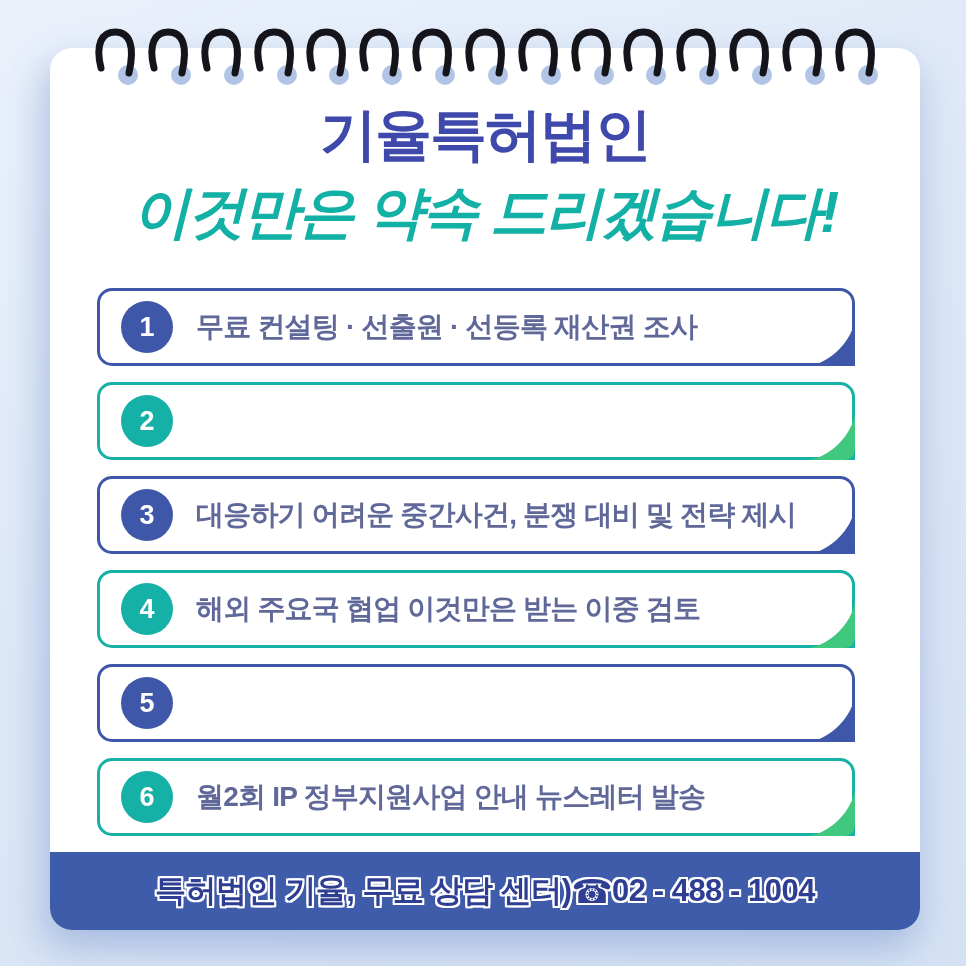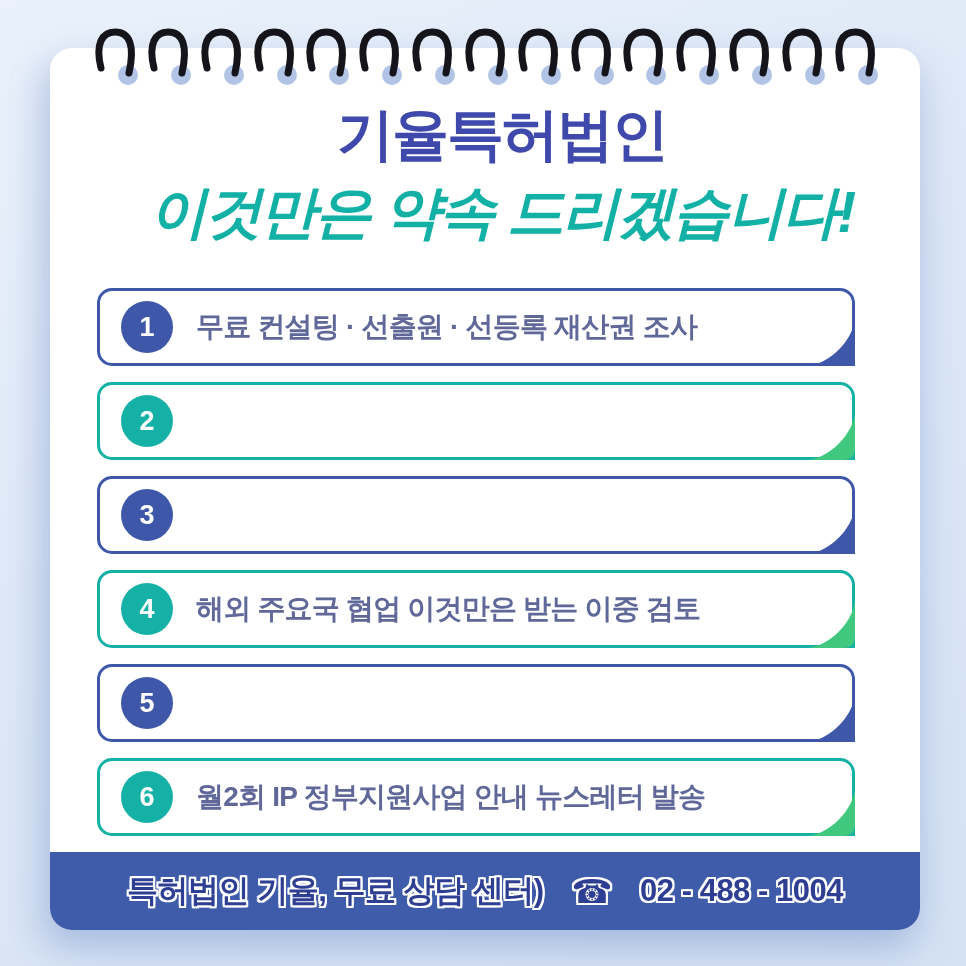--- a/index.html
+++ b/index.html
@@ -12,21 +12,21 @@
     position:absolute;left:50px;top:48px;width:870px;height:882px;
     background:#ffffff;border-radius:22px;
     box-shadow:0 16px 38px rgba(108,138,198,.35), -14px 18px 30px rgba(120,150,205,.18);
   }
   .rings{
     position:absolute;left:92px;top:26px;width:790px;height:64px;
     display:flex;justify-content:space-between;z-index:5;
   }
   .ring{width:50px;height:64px;flex:0 0 auto;}
   .headline{
-    position:absolute;left:17px;width:100%;text-align:center;
+    position:absolute;left:0;width:100%;text-align:center;
     font-weight:900;font-size:57px;letter-spacing:-2px;line-height:1.1;
   }
   .title{top:55px;color:#3e49ab;}
   .subtitle{top:133px;color:#13b0a5;font-style:italic;}
   .promise-list{
     position:absolute;left:47px;top:240px;width:758px;
     display:flex;flex-direction:column;gap:16px;
   }
   .promise-box{
     position:relative;box-sizing:border-box;height:78px;background:#fff;
@@ -45,21 +45,21 @@
   .ptext{
     font-size:28px;font-weight:600;color:#5f6898;letter-spacing:-0.8px;
     white-space:nowrap;
   }
   .fold{position:absolute;right:-3px;bottom:-3px;width:46px;height:46px;}
   .navy .fold path{fill:#3e57a9;}
   .teal .fold path{fill:#3fc87e;}
   .footer-bar{
     position:absolute;left:0;right:0;bottom:0;height:78px;
     background:#3f5caa;border-radius:0 0 22px 22px;
-    display:flex;align-items:center;justify-content:center;gap:28px;
+    display:flex;align-items:center;justify-content:center;gap:0;
   }
   .footer-text{
     font-size:31px;font-weight:800;color:#2e3e92;letter-spacing:-0.5px;
     text-shadow:-2px -2px 0 #fff,2px -2px 0 #fff,-2px 2px 0 #fff,2px 2px 0 #fff,
                  0 -2px 0 #fff,0 2px 0 #fff,-2px 0 0 #fff,2px 0 0 #fff;
     white-space:nowrap;
   }
   .phone-icon{font-size:33px;}
 </style>
 </head>
@@ -145,20 +145,21 @@
 
     <div class="promise-box teal">
       <div class="num">2</div>
       <svg class="fold" viewBox="0 0 46 46">
           <path d="M46,0 C42,22 22,42 0,46 L34,46 Q46,46 46,34 Z"></path>
         </svg>
     </div>
 
     <div class="promise-box navy">
       <div class="num">3</div>
+      <div class="ptext">대응하기 어려운 중간사건, 분쟁 대비 및 전략 제시</div>
       <svg class="fold" viewBox="0 0 46 46">
           <path d="M46,0 C42,22 22,42 0,46 L34,46 Q46,46 46,34 Z"></path>
         </svg>
     </div>
 
     <div class="promise-box teal">
       <div class="num">4</div>
       <div class="ptext">해외 주요국 협업 이것만은 받는 이중 검토</div>
       <svg class="fold" viewBox="0 0 46 46">
           <path d="M46,0 C42,22 22,42 0,46 L34,46 Q46,46 46,34 Z"></path>

